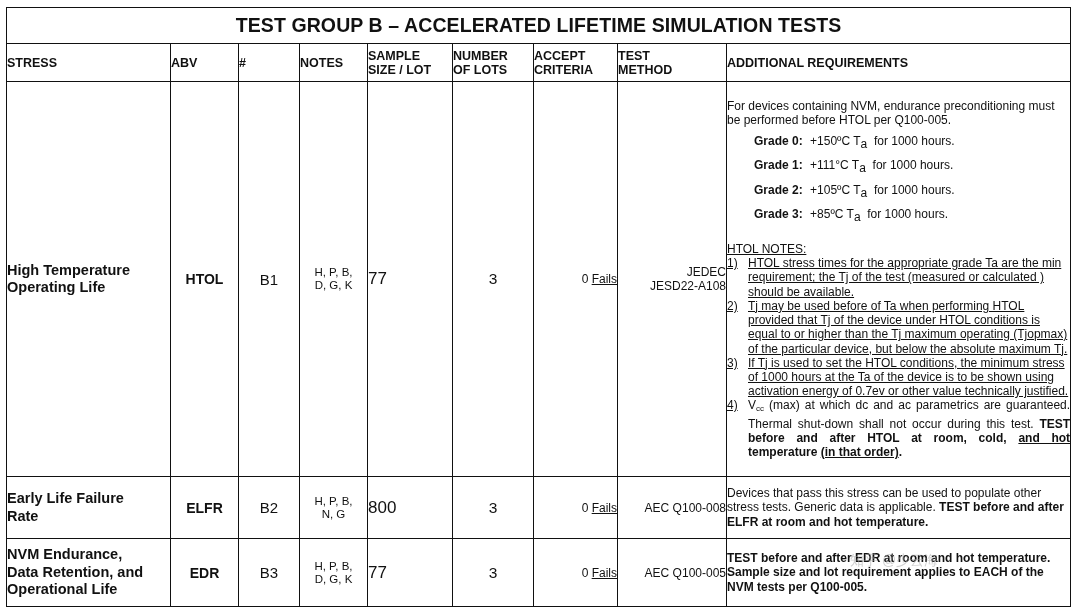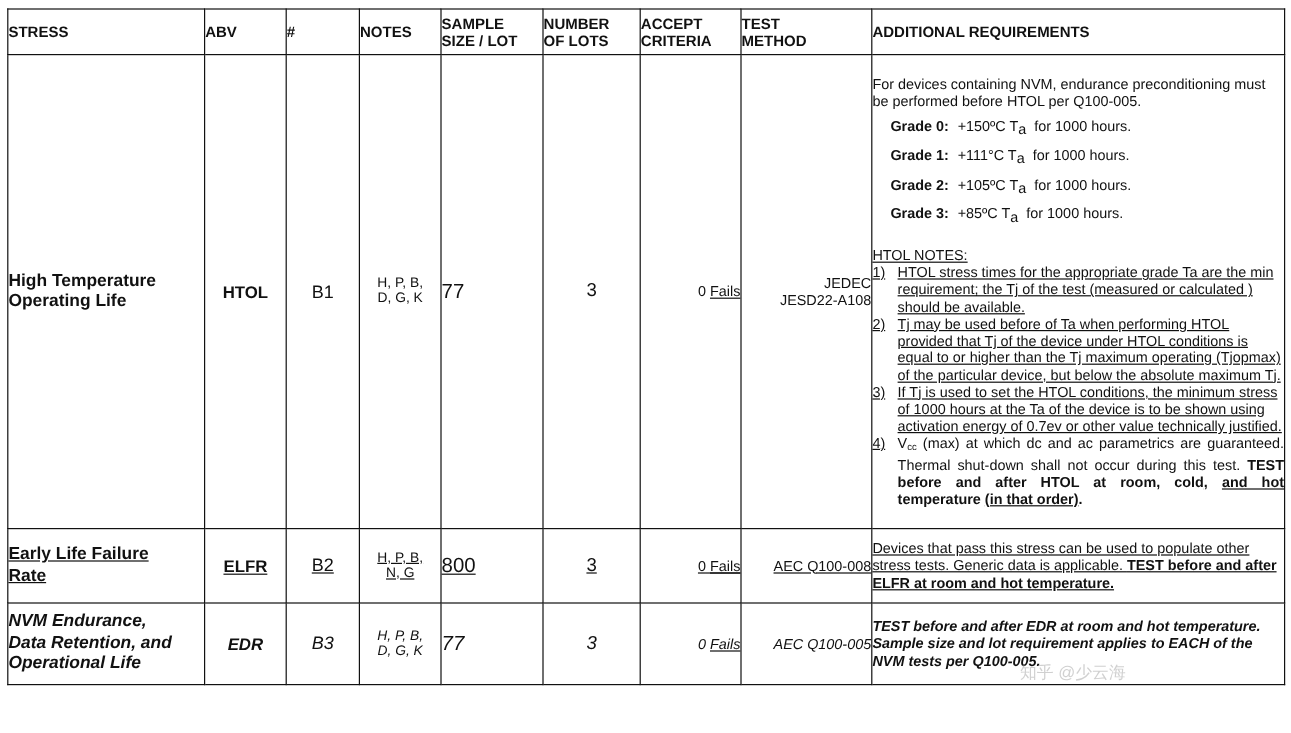--- a/index.html
+++ b/index.html
@@ -14,21 +14,21 @@
   td.abv { font-weight: bold; font-size: 14px; text-align: center; }
   td.num { font-size: 15px; text-align: center; }
   td.notes { font-size: 11.5px; text-align: center; line-height: 13px; }
   td.sample { font-size: 17px; }
   td.lots { font-size: 15.5px; text-align: center; }
   td.accept { font-size: 12px; text-align: right; }
   td.accept .u { text-decoration: underline; }
   td.method { font-size: 12px; text-align: right; line-height: 14px; }
   td.req { font-size: 12px; padding: 6px 8px 6px 9px; line-height: 14.2px; text-align: left; }
   .grade { padding-left: 15px; margin-top: 7px; }
-  .grade b { margin-right: 4px; }
+  .grade b { margin-right: 4px; margin-left: 12px; }
   .grade sub { font-size: 12px; vertical-align: -3px; }
   .htol-notes { margin-top: 18px; text-decoration: underline; }
   .note { display: flex; text-decoration: underline; }
   .note .n { width: 21px; flex: none; }
   .note .t { flex: 1; }
   .note4 { display: flex; }
   .note4 .n { width: 21px; flex: none; text-decoration: underline; }
   .note4 .t { flex: 1; text-align: justify; }
   .vcc sub { font-size: 8px; vertical-align: -2px; }
   .ul { text-decoration: underline; }
@@ -44,20 +44,23 @@
       <col style="width:68px">
       <col style="width:61px">
       <col style="width:68px">
     <col style="width:85px">
       <col style="width:81px">
       <col style="width:84px">
       <col style="width:109px">
       <col style="width:344px">
   </colgroup>
   <tbody>
+      <tr>
+    <td class="title-cell" colspan="9">TEST GROUP B – ACCELERATED LIFETIME SIMULATION TESTS</td>
+  </tr>
   <tr>
     <th class="colhead">STRESS</th>
     <th class="colhead">ABV</th>
     <th class="colhead">#</th>
     <th class="colhead">NOTES</th>
     <th class="colhead">
       <span>SAMPLE</span><br>
       <span>SIZE / LOT</span>
     </th>
     <th class="colhead">
@@ -115,21 +118,21 @@
             <span class="n">3)</span>
             <span class="t">If Tj is used to set the HTOL conditions, the minimum stress of 1000 hours at the Ta of the device is to be shown using activation energy of 0.7ev or other value technically justified.</span>
           </div>
       <div class="note4">
         <span class="n">4)</span>
         <span class="t"><span class="vcc"><span>V</span><sub>cc</sub></span><span> (max) at which dc and ac parametrics are guaranteed.  Thermal shut-down shall not occur during this test.  </span><b>TEST before and after HTOL at room, cold</b><b class="ul">,</b> <b class="ul">and hot</b><b> temperature </b><b class="ul">(in that order)</b><b>.</b></span>
       </div>
     </td>
   </tr>
 
-  <tr style="height:62px;text-decoration:underline;">
+  <tr style="height:62px;">
     <td class="stress">
       <span>Early Life Failure</span><br>
       <span>Rate</span>
     </td>
     <td class="abv">ELFR</td>
     <td class="num">B2</td>
     <td class="notes">
       <span>H, P, B,</span><br>
       <span>N, G</span>
     </td>
@@ -138,21 +141,21 @@
     <td class="accept">
       <span>0</span>
       <span class="u">Fails</span>
     </td>
     <td class="method">AEC Q100-008</td>
     <td class="req just">
       <span>Devices that pass this stress can be used to populate other stress tests.  Generic data is applicable.  </span><b>TEST before and after ELFR at room and hot temperature.</b>
     </td>
   </tr>
 
-  <tr style="height:68px;font-style:italic;">
+  <tr style="height:68px;">
     <td class="stress">
       <span>NVM Endurance,</span><br>
       <span>Data Retention, and</span><br>
       <span>Operational Life</span>
     </td>
     <td class="abv">EDR</td>
     <td class="num">B3</td>
     <td class="notes">
       <span>H, P, B,</span><br>
       <span>D, G, K</span>

